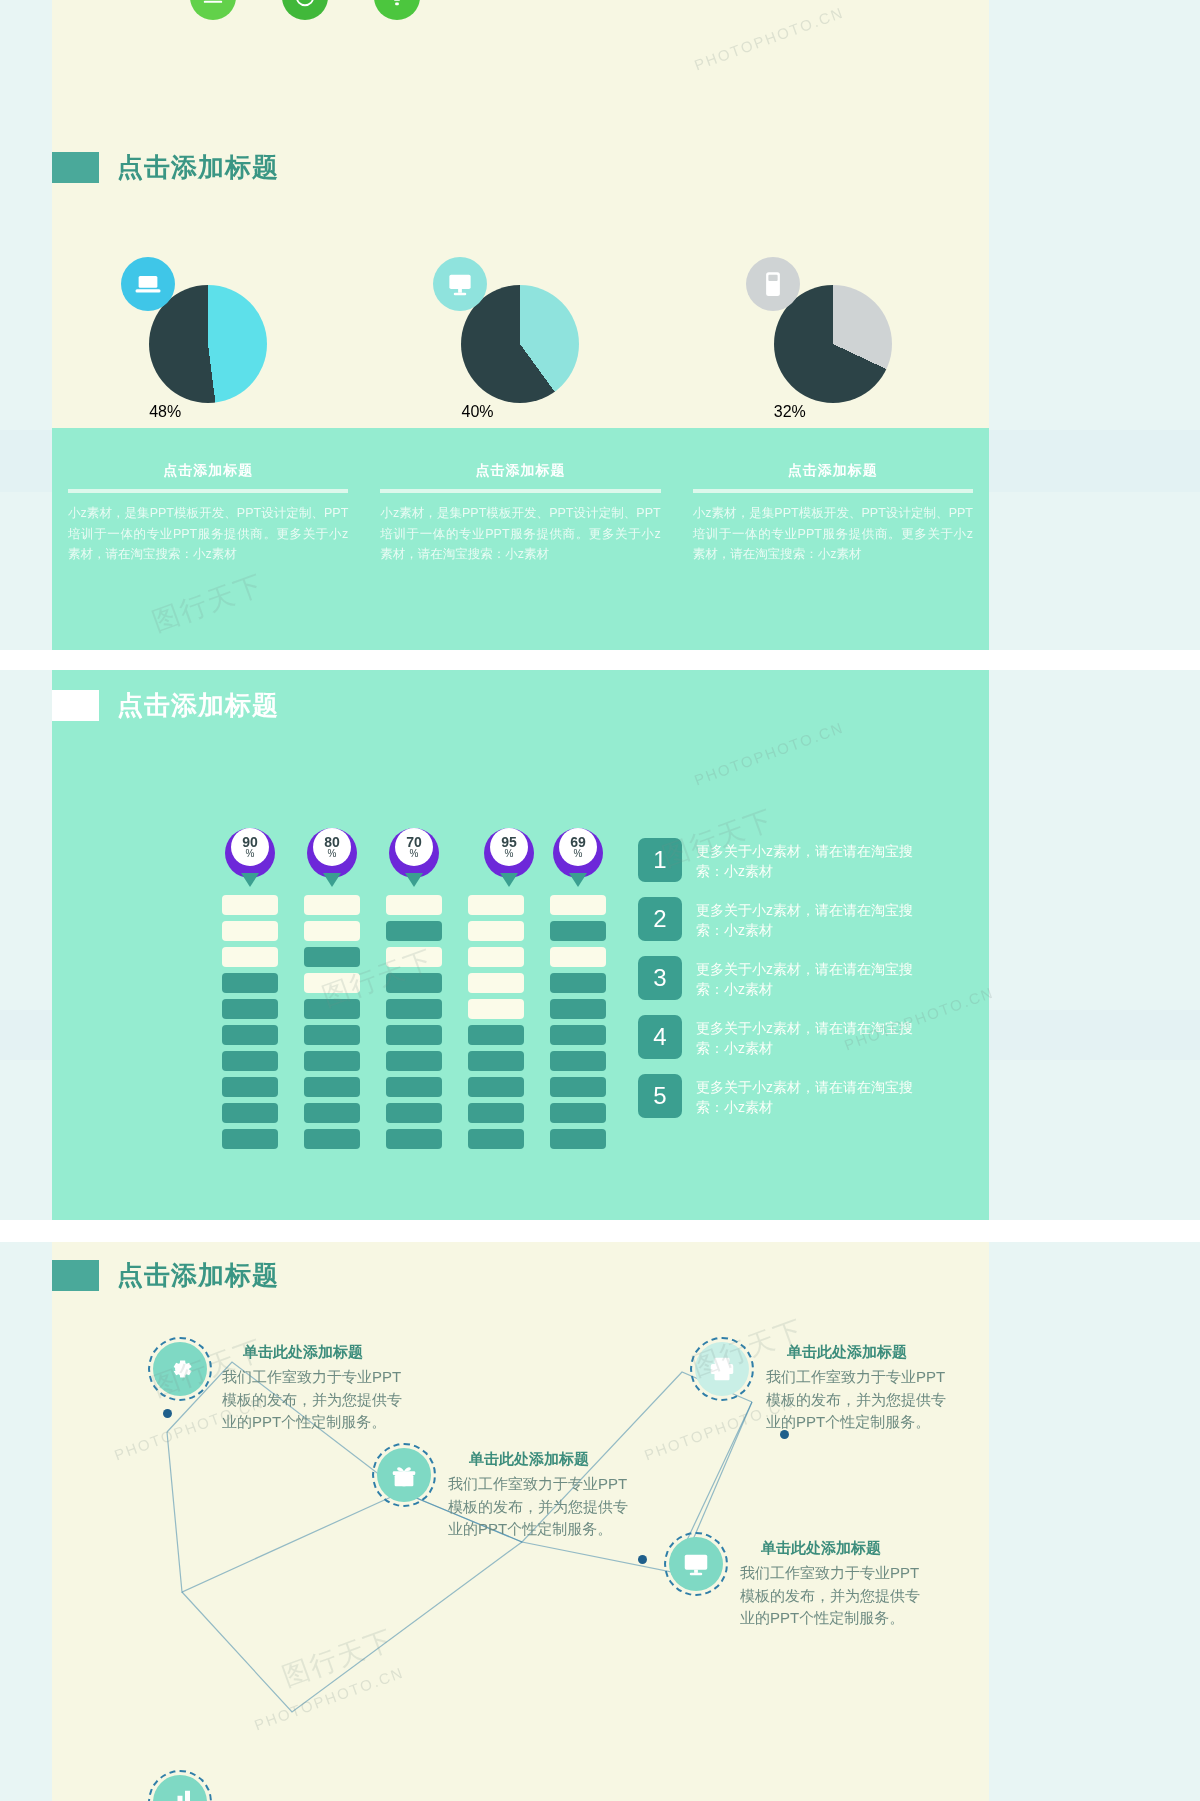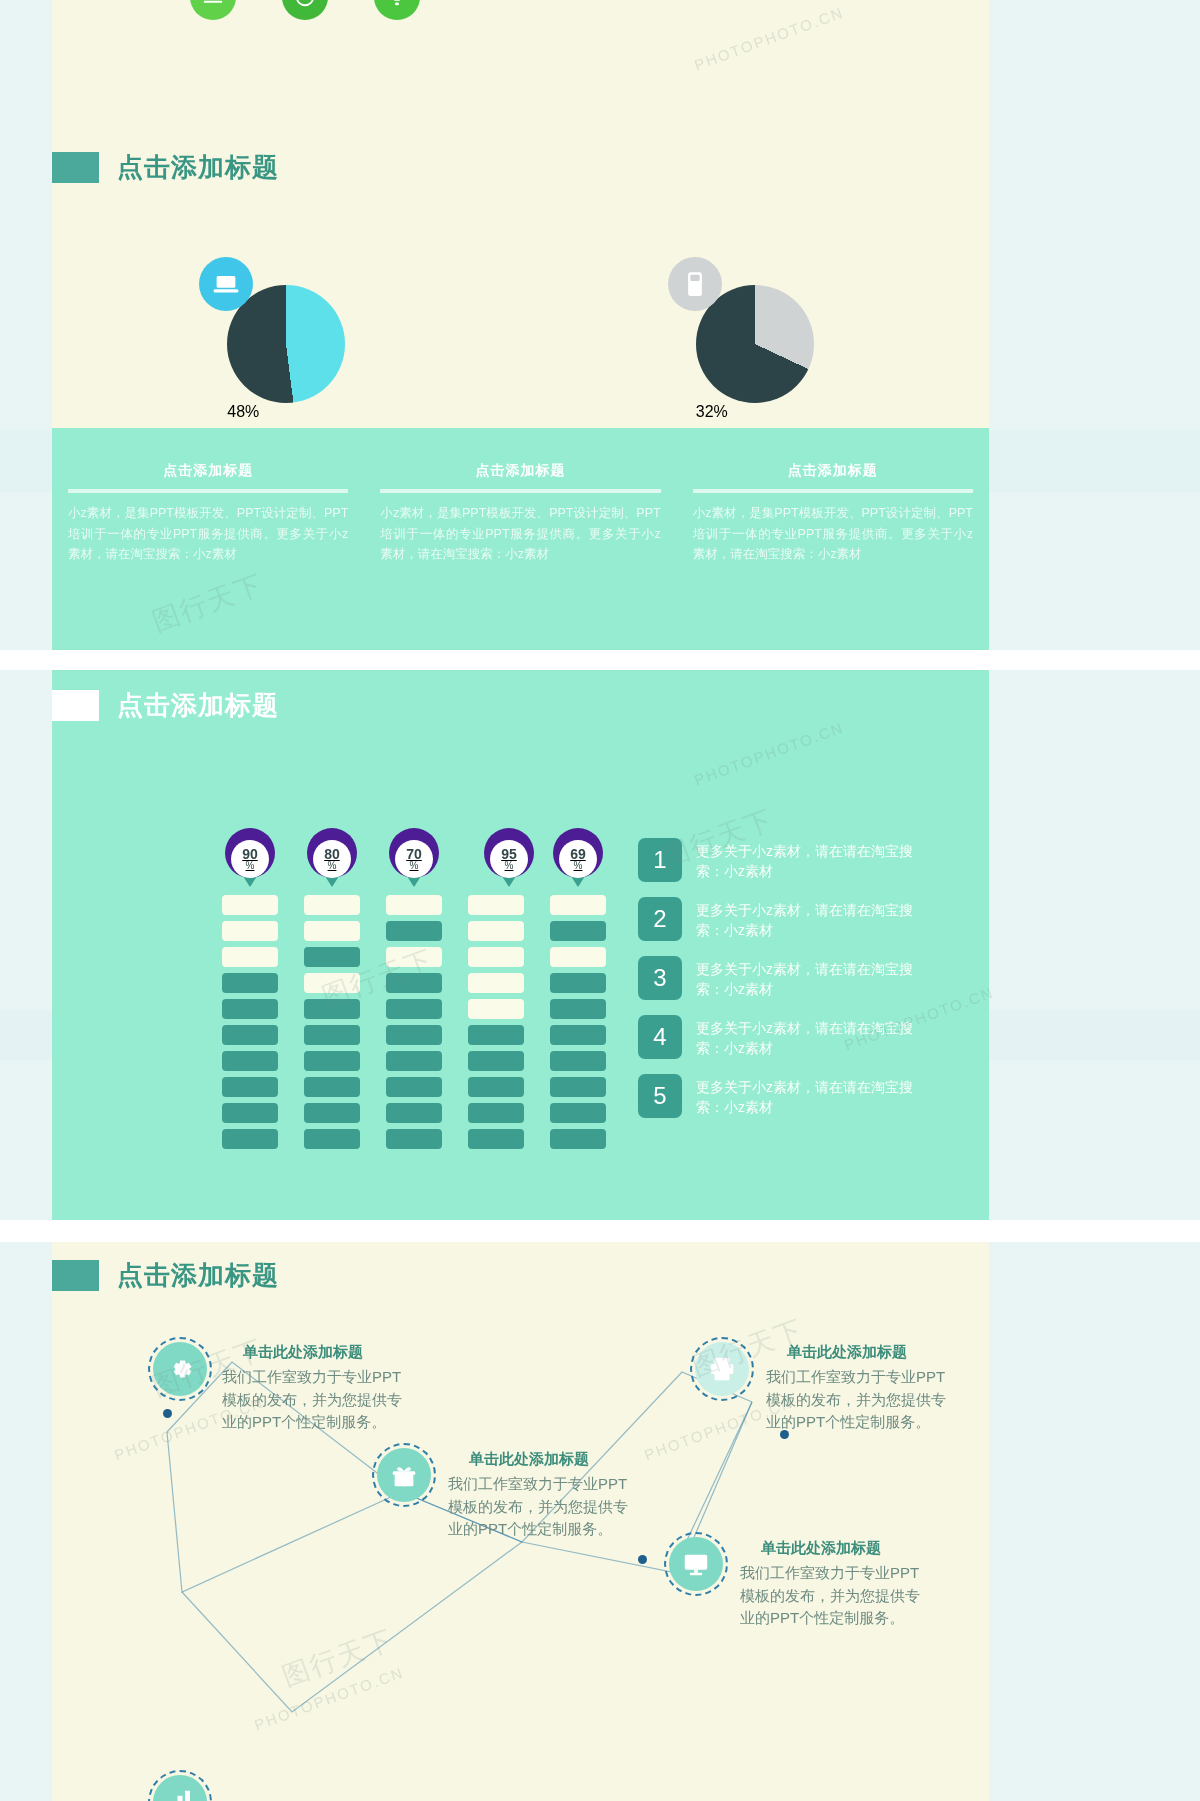--- a/index.html
+++ b/index.html
@@ -60,24 +60,23 @@
   .col .rule { height: 4px; background: #eafaf1; opacity: .85; margin-bottom: 10px; }
   .col p {
     font-size: 12.5px; line-height: 1.65; color: #f2fdf8;
     text-align: justify; opacity: .92;
   }
 
   
   .pin { position: absolute; width: 50px; }
   .pin .head {
     width: 50px; height: 50px; border-radius: 50%;
-    background: #4c1d95; display: flex; align-items: center;
-    justify-content: flex-end; flex-direction: column;
+    background: #6d28d9; display: flex; align-items: center;
+    justify-content: flex-start; flex-direction: column;
     position: relative;
-    text-decoration: underline;
   }
   .pin .head::after {
     content: ""; position: absolute; bottom: -9px; left: 50%;
     transform: translateX(-50%);
     border-left: 9px solid transparent; border-right: 9px solid transparent;
     border-top: 14px solid #3b9f90;
   }
   .pin .inner {
     width: 38px; height: 38px; border-radius: 50%;
     background: #ffffff; display: flex; flex-direction: column;
@@ -191,20 +190,35 @@
         </div>
         <div class="badge" style="background:#3fc6e8;">
           <svg viewBox="0 0 24 24" fill="#fff">
               <rect x="4.5" y="5.5" width="15" height="9.5" rx="1.2"></rect>
               <rect x="2" y="16.2" width="20" height="2.6" rx="1.2"></rect>
             </svg>
         </div>
       </div>
     </div>
 
+    <div class="donut-cell">
+      <div class="donut-wrap">
+        <div class="donut" style="background: conic-gradient(#8fe3dd 0deg 144deg, #2c4347 144deg 360deg);"></div>
+        <div class="hole">
+          <span>40%</span>
+        </div>
+        <div class="badge" style="background:#8fe3dd;">
+          <svg viewBox="0 0 24 24" fill="#fff">
+              <rect x="3.5" y="4.5" width="17" height="11.5" rx="1.4"></rect>
+              <rect x="10.5" y="16" width="3" height="3"></rect>
+              <rect x="7" y="19" width="10" height="2" rx="1"></rect>
+            </svg>
+        </div>
+      </div>
+    </div>
 
     <div class="donut-cell">
       <div class="donut-wrap">
         <div class="donut" style="background: conic-gradient(#cfd3d4 0deg 115.2deg, #2c4347 115.2deg 360deg);"></div>
         <div class="hole">
           <span>32%</span>
         </div>
         <div class="badge" style="background:#cfd3d4;">
           <svg viewBox="0 0 24 24" fill="#fff">
               <rect x="6.5" y="2.5" width="11" height="19" rx="2"></rect>

